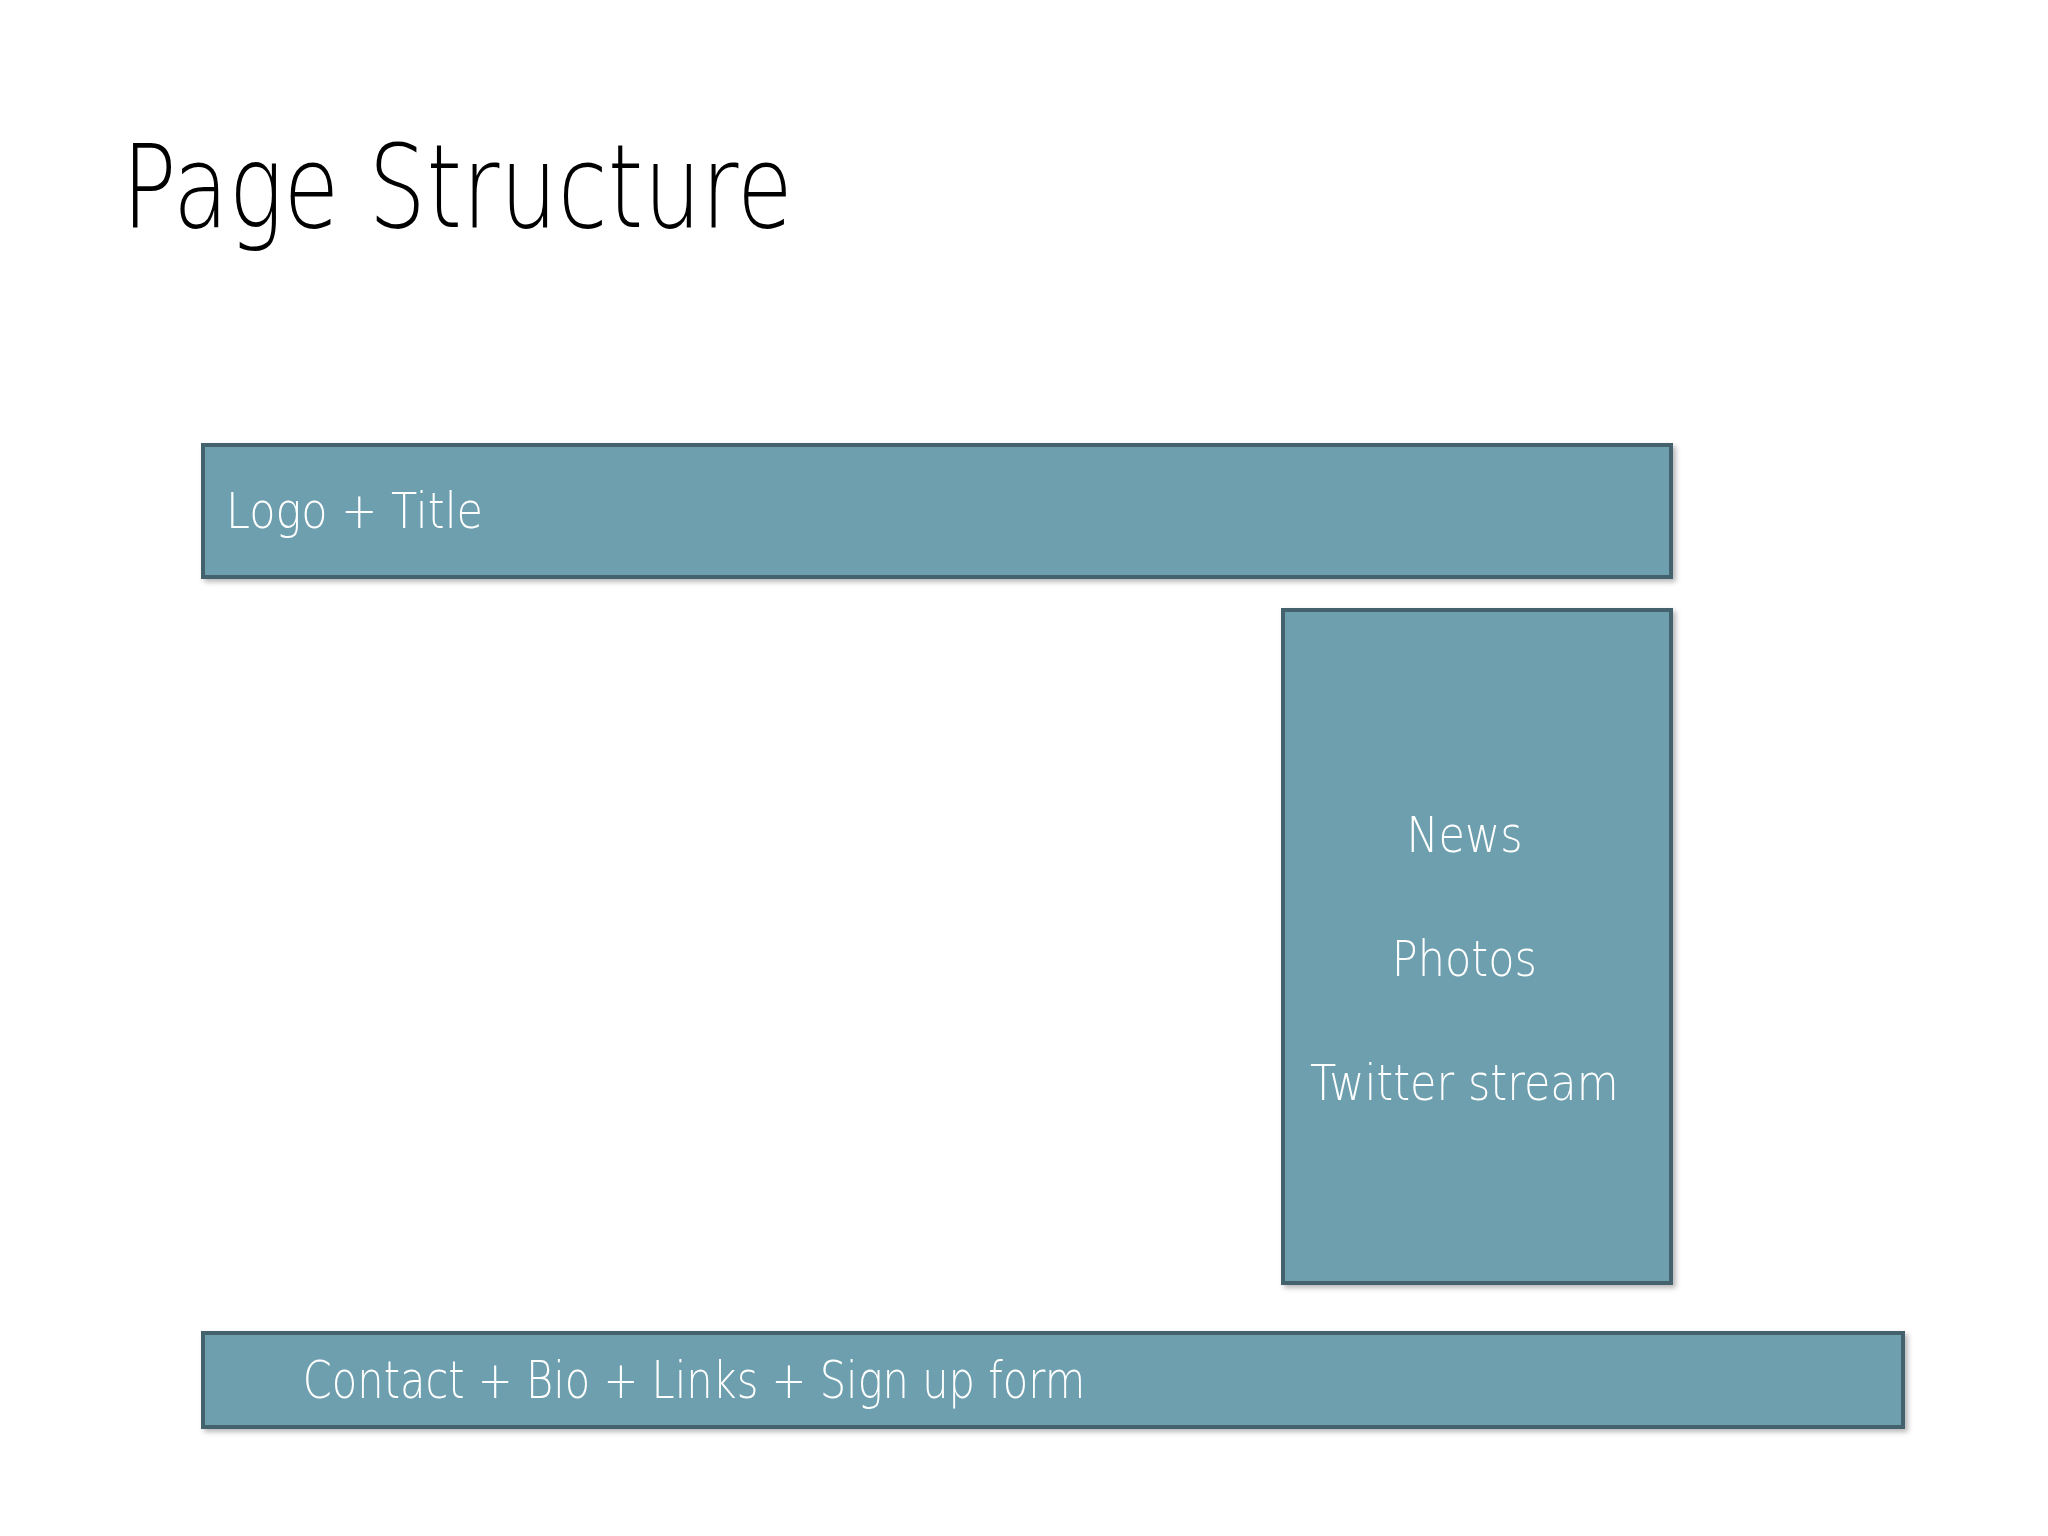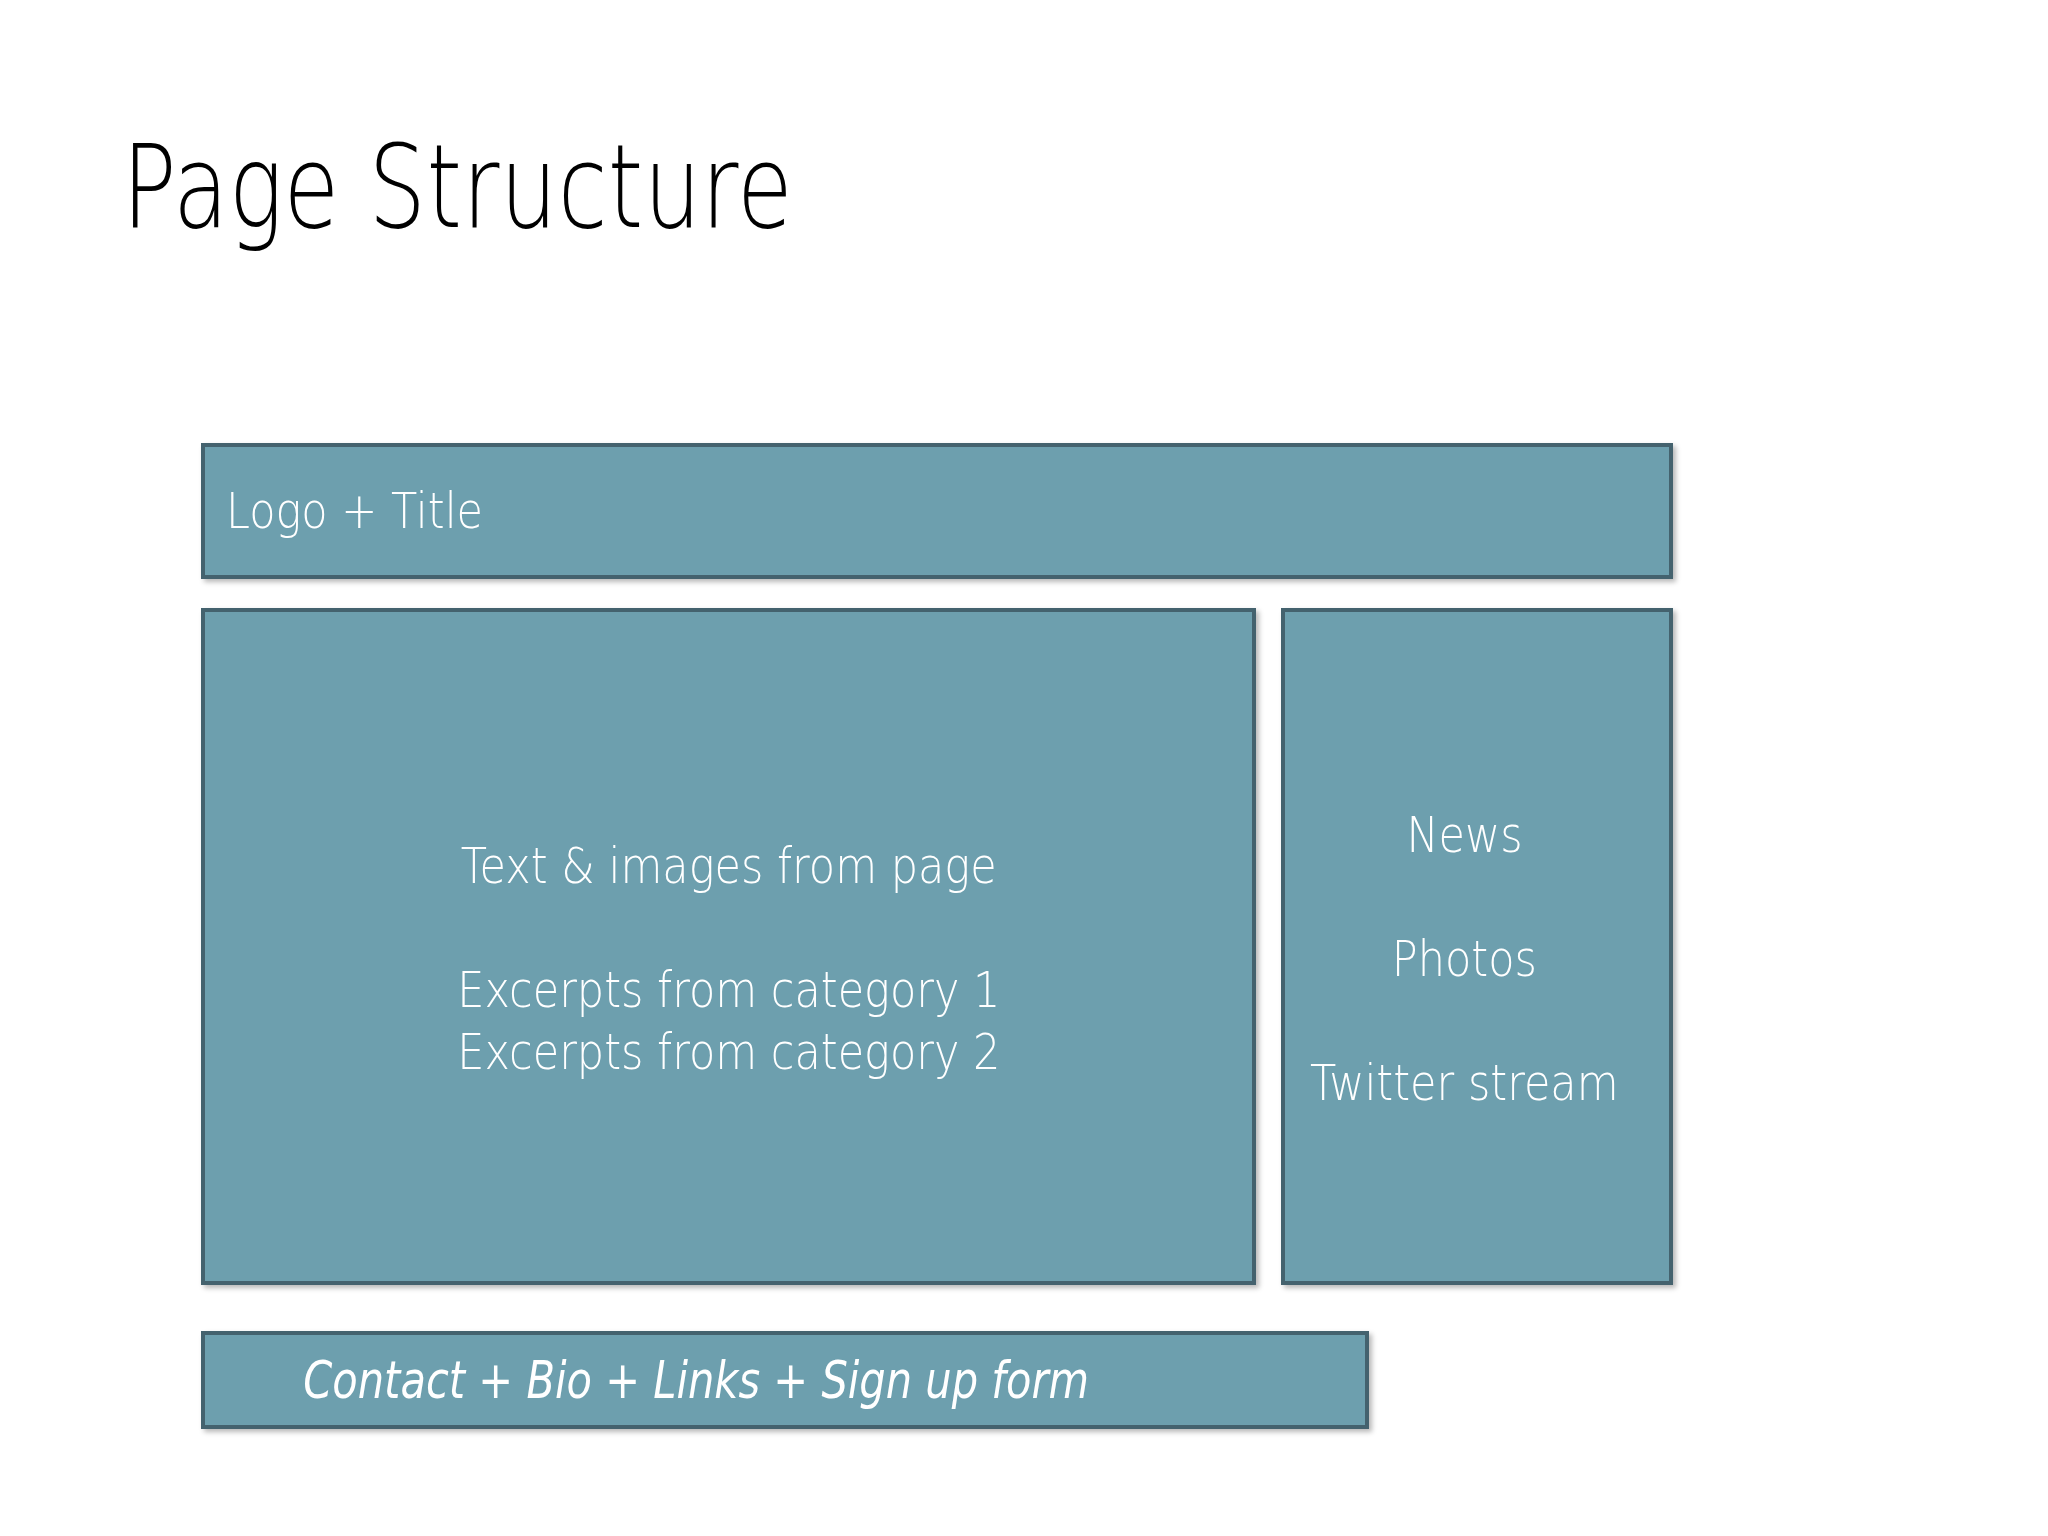--- a/index.html
+++ b/index.html
@@ -121,49 +121,40 @@
     line-height: 62px;
   }
   #sidebar-block .spacer-line {
     height: 62px;
   }
 
   
   #footer-block {
     left: 201px;
     top: 1331px;
-    width: 1168px;
+    width: 1704px;
     height: 98px;
-    font-style: italic;
   }
   #footer-block .block-text {
     font-size: 52px;
     line-height: 58px;
     transform: scaleX(0.80);
   }
 </style>
 </head>
 <body>
 
 <div id="slide">
 
   <div class="slide-title">Page Structure</div>
 
   <div class="block" id="header-block">
     <div class="block-text">Logo + Title</div>
   </div>
 
-  <div class="block" id="main-block">
-    <div class="content-stack">
-      <div class="block-text">Text &amp; images from page</div>
-      <div class="spacer-line"></div>
-      <div class="block-text">Excerpts from category 1</div>
-      <div class="block-text">Excerpts from category 2</div>
-    </div>
-  </div>
 
   <div class="block" id="sidebar-block">
     <div class="content-stack">
       <div class="block-text">News</div>
       <div class="spacer-line"></div>
       <div class="block-text">Photos</div>
       <div class="spacer-line"></div>
       <div class="block-text">Twitter stream</div>
     </div>
   </div>

